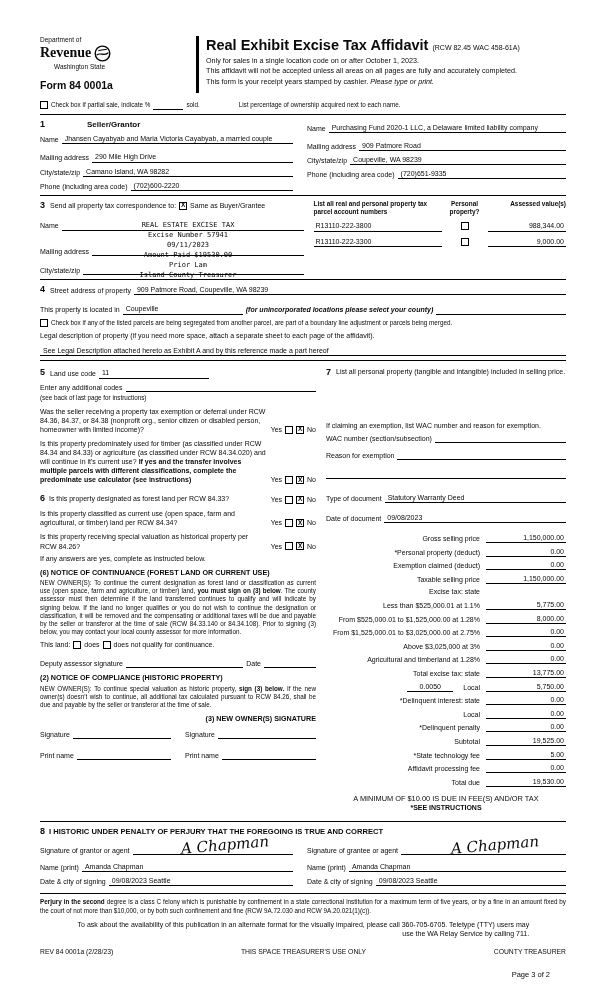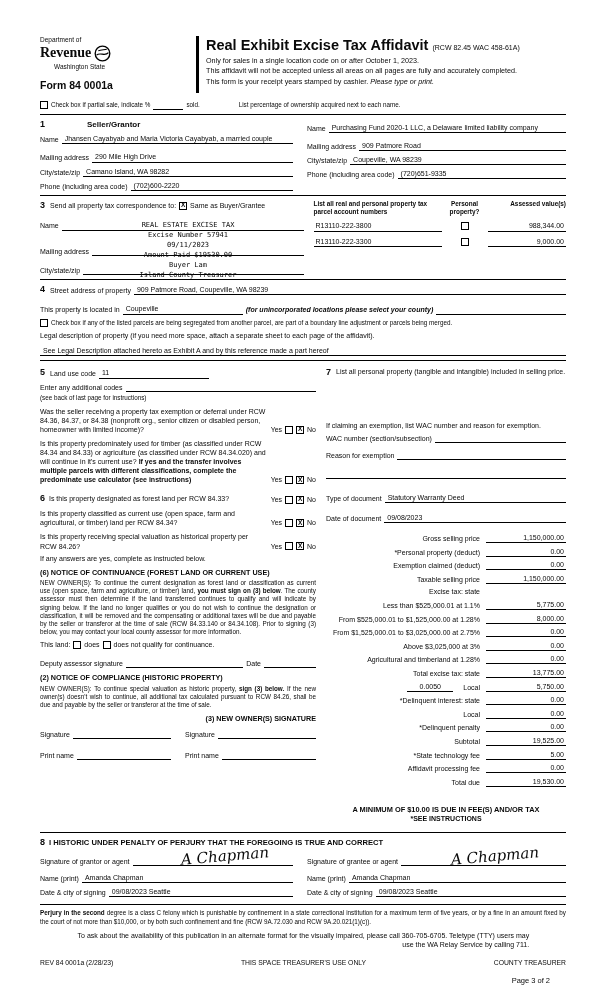--- a/index.html
+++ b/index.html
@@ -71,21 +71,21 @@
   .notice-t { font-weight: bold; font-size: 7.2px; margin-top: 5px; }
   .para { margin-top: 2px; text-align: justify; }
 
   
   .trow { display: flex; justify-content: flex-end; align-items: flex-end; margin-top: 3.5px; }
   .trow .tl { text-align: right; white-space: nowrap; }
   .trow .tv { width: 80px; border-bottom: 1px solid #000; text-align: right;
               margin-left: 6px; padding: 0 2px; min-height: 9px; }
   .trow .trate { width: 46px; border-bottom: 1px solid #000; text-align: center;
                  margin-right: 10px; padding: 0 2px; }
-  .minnote { font-weight: bold; font-size: 7.4px; text-align: center; margin-top: 18px; }
+  .minnote { font-weight: normal; font-size: 7.4px; text-align: center; margin-top: 7px; }
   .seeinstr { font-weight: bold; font-size: 7px; text-align: center; }
 
   
   .sigwrap { position: relative; flex: 1; border-bottom: 1px solid #000; min-height: 10px; }
   .script { position: absolute; left: 30%; bottom: -1px;
             font-family: "DejaVu Serif", serif; font-style: italic;
             font-size: 15px; transform: rotate(-5deg); white-space: nowrap; }
   .s6sig { display: flex; gap: 14px; margin-top: 6px; }
   .s6sig > div { flex: 1; }
   .center { text-align: right; }
@@ -188,21 +188,21 @@
         <span class="secnum">3</span>
         <span class="lbl">Send all property tax correspondence to:</span>
         <span class="cb">X</span>
         <span class="lbl">Same as Buyer/Grantee</span>
       </div>
       <div class="stamp">
         <div>REAL ESTATE EXCISE TAX</div>
         <div>Excise Number 57941</div>
         <div>09/11/2023</div>
         <div>Amount Paid $19530.00</div>
-        <div>Buyer Lam</div>
+        <div>Prior Lam</div>
         <div>Island County Treasurer</div>
       </div>
       <div class="row" style="margin-top:10px">
           <span class="lbl">Name</span>
         <span class="fill"></span>
         </div>
       <div class="row" style="margin-top:16px">
           <span class="lbl">Mailing address</span>
         <span class="fill"></span>
         </div>

